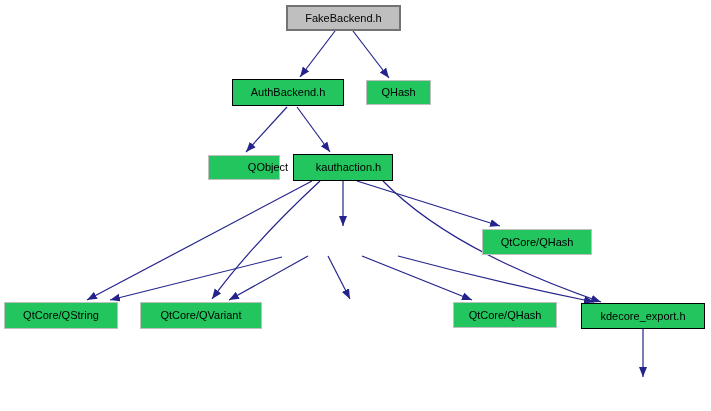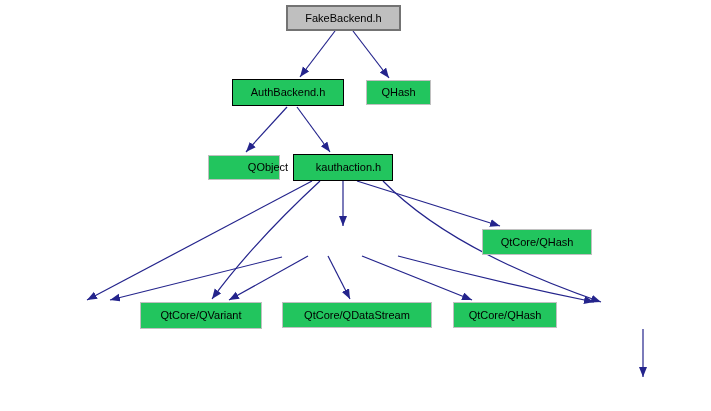--- a/index.html
+++ b/index.html
@@ -73,22 +73,23 @@
 
   <div class="node external" style="left:366px;top:80px;width:65px;height:25px;">QHash</div>
 
   <div class="node external" style="left:208px;top:155px;width:72px;height:25px;padding-left:48px;">QObject</div>
 
   <div class="node internal" style="left:293px;top:154px;width:100px;height:27px;padding-left:11px;">kauthaction.h</div>
 
 
   <div class="node external" style="left:482px;top:229px;width:110px;height:26px;">QtCore/QHash</div>
 
+  <div class="node external" style="left:4px;top:302px;width:114px;height:27px;">QtCore/QString</div>
 
   <div class="node external" style="left:140px;top:302px;width:122px;height:27px;text-align:center;">QtCore/QVariant</div>
 
-  <div class="node external" style="left:282px;top:302px;width:150px;height:26px;">QtCore/QDataStream</div>
 
   <div class="node external" style="left:453px;top:302px;width:104px;height:26px;">QtCore/QHash</div>
 
+  <div class="node internal" style="left:581px;top:303px;width:124px;height:26px;">kdecore_export.h</div>
 
 
 </div>
 
 </body></html>

